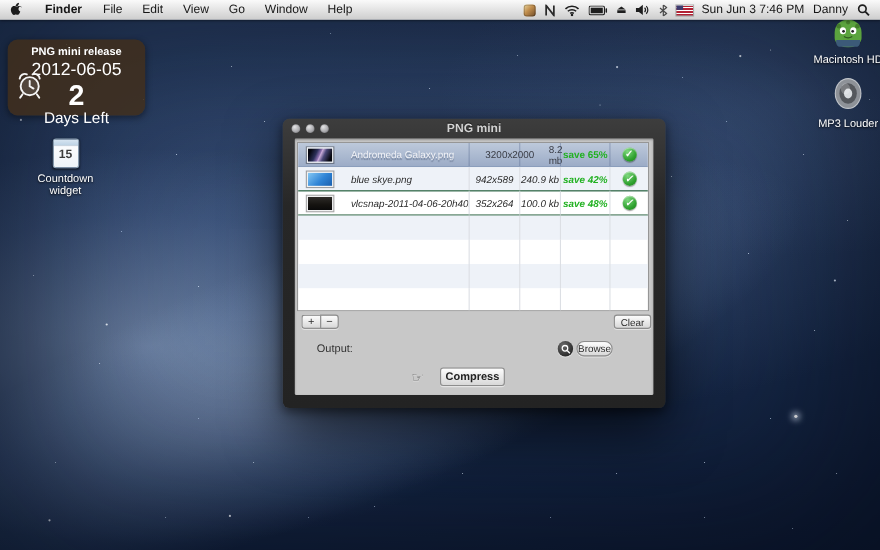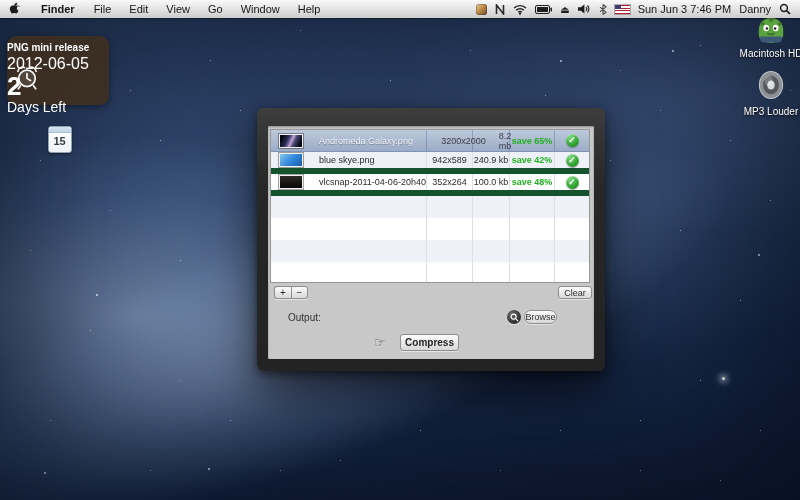--- a/index.html
+++ b/index.html
@@ -53,23 +53,23 @@
   .mb-right .txt{white-space:nowrap;}
   .sicon{display:flex;align-items:center;justify-content:center;height:100%;}
   .appicon12{width:11px;height:11px;border-radius:3px;
     background:linear-gradient(135deg,#ecd9a2 0%,#c08d4d 45%,#6d4a28 100%);
     box-shadow:inset 0 0 0 1px rgba(0,0,0,0.25);}
   .flag{width:15px;height:9px;position:relative;
     background:repeating-linear-gradient(180deg,#b22234 0 1.3px,#fff 1.3px 2.6px);
     box-shadow:0 0 0 1px rgba(0,0,0,0.25);}
   .flag::after{content:"";position:absolute;left:0;top:0;width:6.5px;height:4.5px;background:#3c3b6e;}
   
-  .widget{position:absolute;left:7px;top:36px;width:102px;height:69px;border-radius:9px;
+  .widget{position:absolute;left:7px;top:36px;width:125px;height:69px;border-radius:9px;
     background:rgba(66,46,28,0.84);box-shadow:0 2px 6px rgba(0,0,0,0.4);
-    color:#fff;text-align:left;z-index:10;}
+    color:#fff;text-align:center;z-index:10;}
   .widget .w-title{font-size:10px;font-weight:bold;margin-top:6px;}
   .widget .w-date{font-size:16px;margin-top:2px;}
   .widget .w-days{font-size:26px;font-weight:bold;line-height:24px;margin-top:1px;}
   .widget .w-dayslabel{font-size:14px;margin-top:1px;}
   .w-clock{position:absolute;left:7px;top:27px;}
   
   .dlabel{color:#fff;font-size:10px;text-align:center;text-shadow:0 1px 2px rgba(0,0,0,0.9);line-height:11px;}
   .icon-countdown{position:absolute;left:22px;top:126px;width:75px;text-align:center;z-index:5;}
   .cal{width:22px;height:25px;margin:0 auto;background:linear-gradient(#ffffff,#eef3f8);
     border:1px solid #8fa3b5;border-radius:3px;box-shadow:0 1px 2px rgba(0,0,0,0.5);}
@@ -89,21 +89,21 @@
     box-shadow:inset 0 0 1px rgba(0,0,0,0.6);}
   .wtitle{position:absolute;left:0;right:0;top:0;height:18px;line-height:18px;text-align:center;
     color:#d2d2d2;font-size:11px;font-weight:bold;text-shadow:0 -1px 0 rgba(0,0,0,0.7);}
   .content{position:absolute;left:11px;right:11px;top:18px;bottom:12px;background:#c8c8c8;
     border-radius:1px;box-shadow:inset 0 1px 2px rgba(0,0,0,0.3);}
   
   .ftable{position:absolute;left:2px;top:3px;width:320px;height:154px;background:#fff;
     border:1px solid #969696;box-sizing:border-box;overflow:hidden;}
   .trow{height:22px;display:flex;align-items:stretch;font-size:9px;color:#2b2b2b;box-sizing:border-box;}
   .trow.striped{background:#eef2f8;}
-  .trow.filled{border-bottom:6px solid #14532d;}
+  .trow.filled{border-bottom:1px solid #14532d;font-style:italic;}
   .trow.selected{background:linear-gradient(#bdc9db,#9cacc7);border-bottom:1px solid #8094b5;}
   .cell{display:flex;align-items:center;box-sizing:border-box;}
   .c-name{width:155px;padding-left:8px;gap:16px;overflow:hidden;white-space:nowrap;}
   .c-dims{width:46px;justify-content:center;border-left:1px solid #dcdfe4;}
   .c-size{width:37px;justify-content:center;border-left:1px solid #dcdfe4;}
   .c-save{width:45px;justify-content:center;border-left:1px solid #dcdfe4;
     color:#21b121;font-weight:bold;}
   .c-check{width:35px;justify-content:center;border-left:1px solid #dcdfe4;}
   .selected .c-dims,.selected .c-size,.selected .c-save,.selected .c-check{border-left-color:rgba(70,90,130,0.35);}
   .selected .c-name{color:#f3f4f8;text-shadow:0 1px 1px rgba(40,55,85,0.45);}
@@ -234,20 +234,21 @@
   <div class="w-date">2012-06-05</div>
   <div class="w-days">2</div>
   <div class="w-dayslabel">Days Left</div>
 </div>
 
 <div class="icon-countdown">
   <div class="cal">
     <div class="cal-top"></div>
     <div class="cal-day">15</div>
   </div>
+  <div class="dlabel" style="margin-top:4px;">Countdown widget</div>
 </div>
 
 <div class="icon-hd">
   <span style="display:inline-block;">
     <svg viewBox="0 0 40 34" width="38" height="32">
       <line x1="20" y1="5" x2="20" y2="1.5" stroke="#caa33a" stroke-width="1.4"></line>
       <circle cx="20" cy="2.5" r="2" fill="#e9c24c"></circle>
       <path d="M7 19 a13 13 0 0 1 26 0 v5 a13 9 0 0 1 -26 0 Z" fill="#5ba33e"></path>
       <circle cx="11" cy="12.5" r="2.2" fill="#447c2c"></circle>
       <circle cx="29" cy="12.5" r="2.2" fill="#447c2c"></circle>
@@ -270,20 +271,28 @@
       <ellipse cx="15" cy="16" rx="12" ry="14" fill="#8e9298"></ellipse>
       <ellipse cx="15" cy="16" rx="8.5" ry="10" fill="#55585d"></ellipse>
       <ellipse cx="15" cy="16" rx="4" ry="4.8" fill="#d9dcdf"></ellipse>
       <ellipse cx="12.5" cy="11.5" rx="4.5" ry="5.5" fill="rgba(255,255,255,0.22)"></ellipse>
     </svg>
   </span>
   <div class="dlabel" style="margin-top:2px;">MP3 Louder</div>
 </div>
 
 <div class="window">
+  <div class="titlebar">
+    <div class="lights">
+      <span class="light"></span>
+      <span class="light"></span>
+      <span class="light"></span>
+    </div>
+    <div class="wtitle">PNG mini</div>
+  </div>
   <div class="content">
 
     <div class="ftable">
 
       <div class="trow selected">
         <div class="cell c-name">
           <span class="thumb t-galaxy"></span>
           <span>Andromeda Galaxy.png</span>
         </div>
         <div class="cell c-dims">3200x2000</div>

